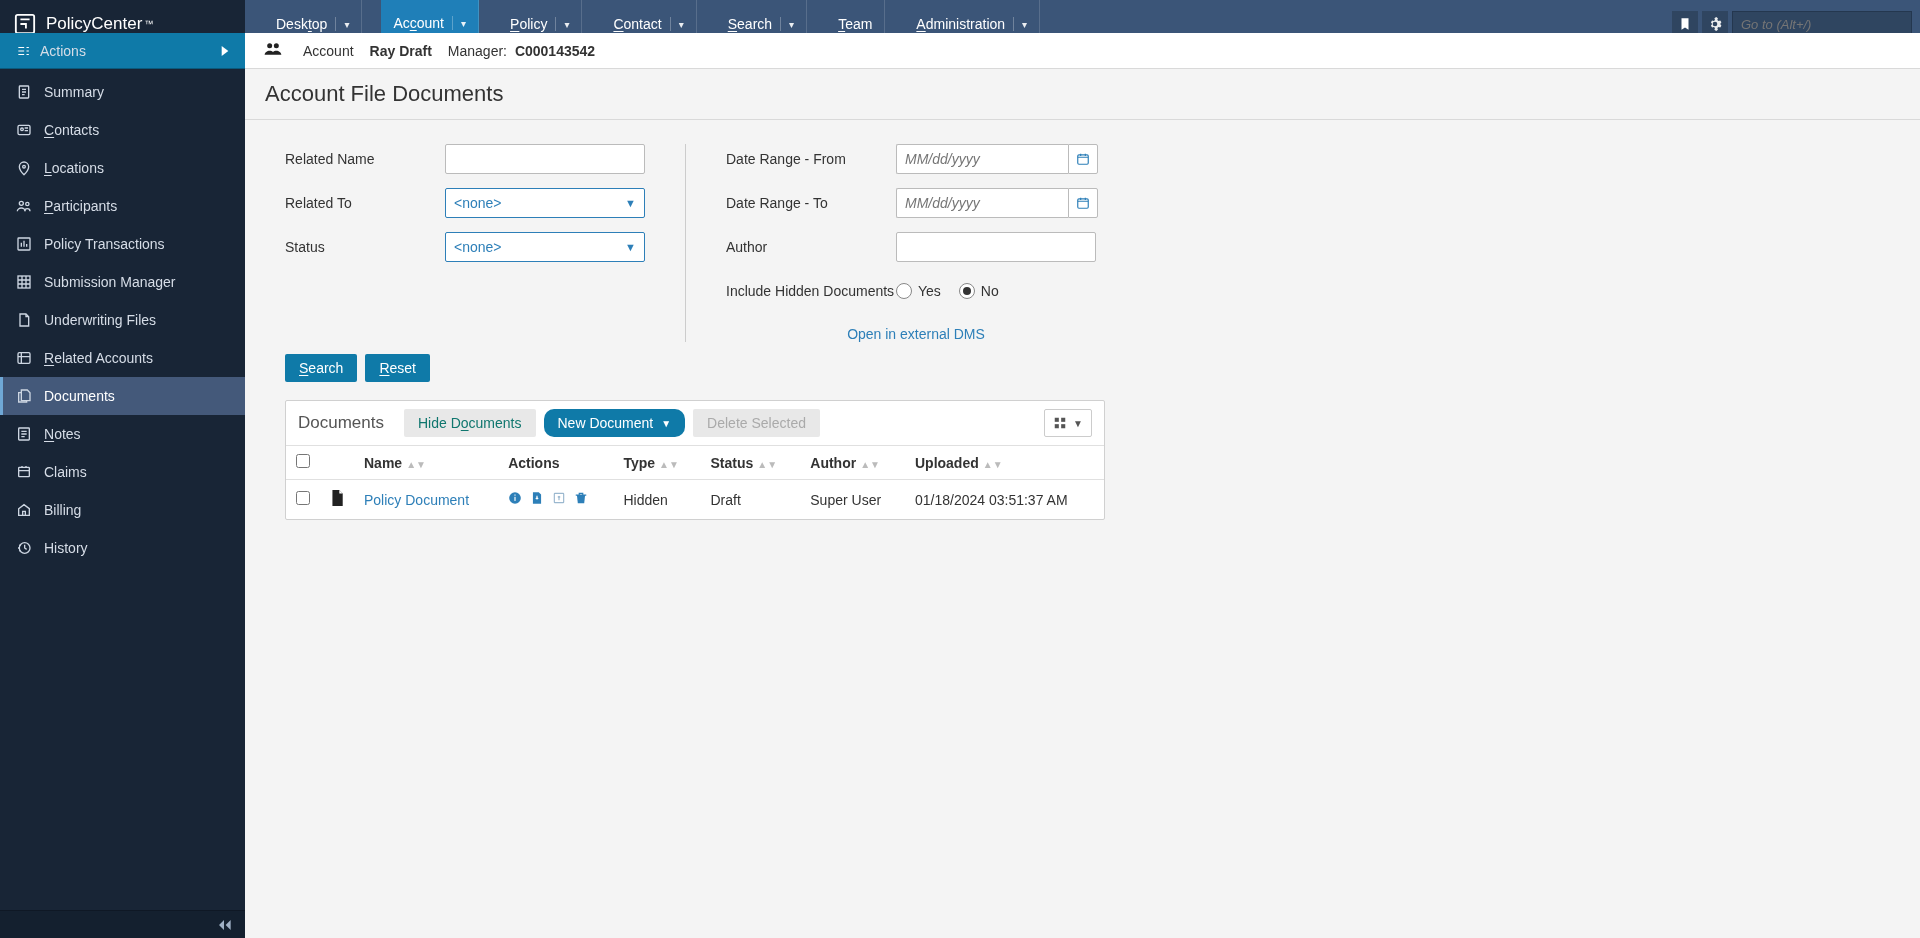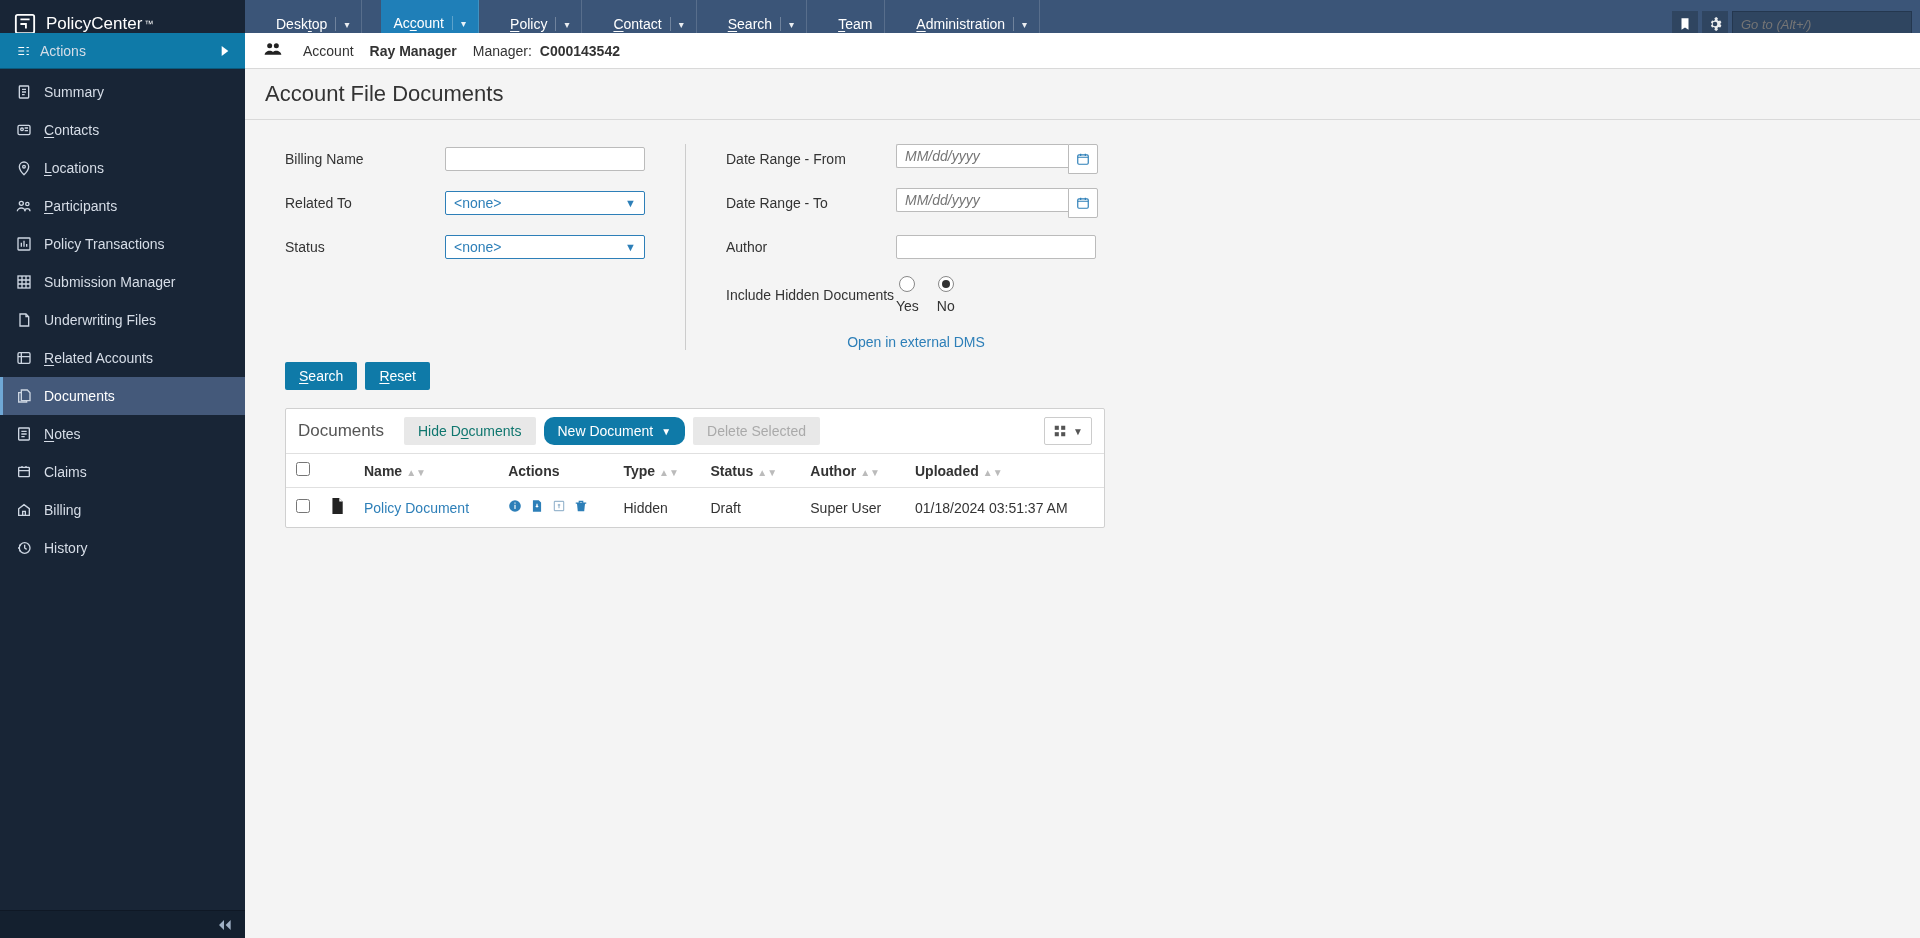--- a/index.html
+++ b/index.html
@@ -150,21 +150,21 @@
   .search-panel {
     display: flex;
     padding: 24px 40px 8px 40px;
   }
   .search-col { padding-right: 40px; }
   .search-col.left { border-right: 1px solid #ccc; padding-right: 40px; margin-right: 40px; }
   .form-row { display: flex; align-items: center; margin-bottom: 14px; min-height: 30px; }
   .form-row label { width: 160px; font-size: 14px; color: #333; }
   .form-row.rb label { width: 170px; }
   .text-input, .select-input, .date-input {
-    height: 24px;
+    height: 30px;
     border: 1px solid #bbb;
     background: #fff;
     padding: 0 8px;
     font-size: 14px;
     border-radius: 2px;
   }
   .text-input { width: 200px; }
   .select-input {
     width: 200px;
     display: flex;
@@ -180,21 +180,21 @@
   .date-btn {
     width: 30px; height: 30px;
     border: 1px solid #bbb;
     background: #fff;
     display: flex; align-items: center; justify-content: center;
     color: #2d7fb8;
     cursor: pointer;
     border-radius: 0 2px 2px 0;
   }
   .radio-group { display: flex; align-items: center; gap: 18px; }
-  .radio-group .radio { display: flex; align-items: center; gap: 6px; cursor: pointer; flex-direction: column; }
+  .radio-group .radio { display: flex; align-items: center; gap: 6px; cursor: pointer; }
   .radio-circle {
     width: 16px; height: 16px; border: 1px solid #888; border-radius: 50%;
     display: inline-flex; align-items: center; justify-content: center;
     background: #fff;
   }
   .radio-circle.checked::after {
     content: ""; width: 8px; height: 8px; background: #333; border-radius: 50%;
   }
   .external-link { color: #2d7fb8; cursor: pointer; font-size: 14px; margin-top: 6px; display: inline-block; margin-left: 8px; }
 
@@ -327,21 +327,21 @@
 
 <div class="contextbar">
   <span class="acct-icon">
     <svg width="20" height="16" viewBox="0 0 24 18" fill="#222">
         <circle cx="8" cy="5" r="3"></circle>
         <circle cx="16" cy="5" r="3"></circle>
         <path d="M2 16c0-3 3-5 6-5s6 2 6 5M10 16c0-3 3-5 6-5s6 2 6 5"></path>
       </svg>
   </span>
   <span>Account</span>
-  <b>Ray Manager</b>
+  <b>Ray Draft</b>
   <span>
     <span>Manager:</span>
     <b style="margin-left:4px;">C000143542</b>
   </span>
 </div>
 
 <div class="sidebar">
   <div class="actions-bar">
     <span style="display:flex;align-items:center;gap:10px;">
       <svg width="14" height="14" viewBox="0 0 24 24" fill="none" stroke="#fff" stroke-width="2">
@@ -480,21 +480,21 @@
       </svg>
   </div>
 </div>
 
 <div class="main">
   <div class="page-title">Account File Documents</div>
 
   <div class="search-panel">
     <div class="search-col left">
       <div class="form-row">
-        <label>Billing Name</label>
+        <label>Related Name</label>
         <input class="text-input" value="" style="">
       </div>
       <div class="form-row">
         <label>Related To</label>
         <div class="select-input">
           <span>&lt;none&gt;</span>
           <span class="caret">▼</span>
         </div>
       </div>
       <div class="form-row">

